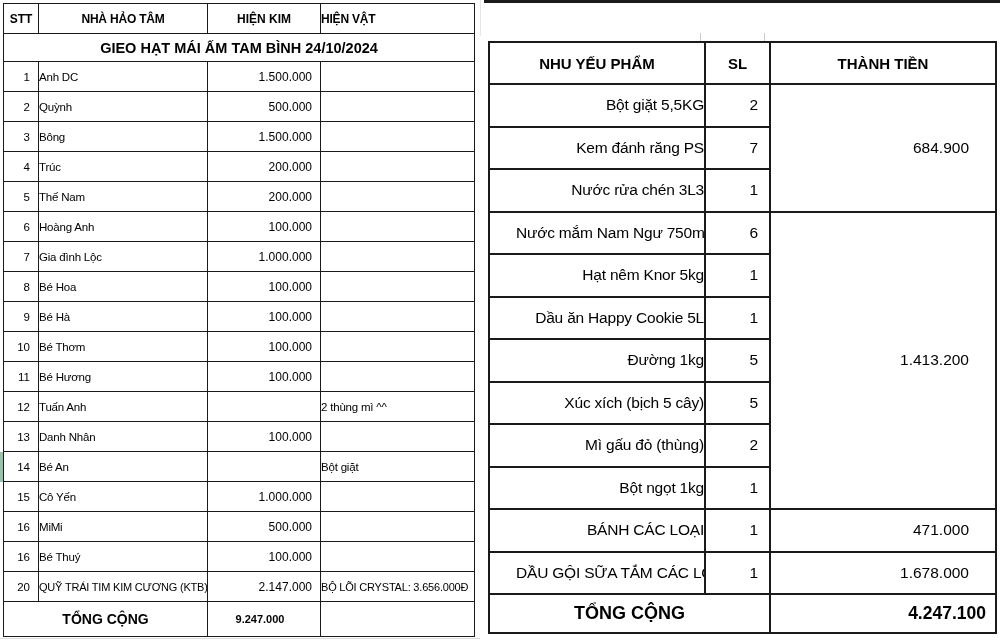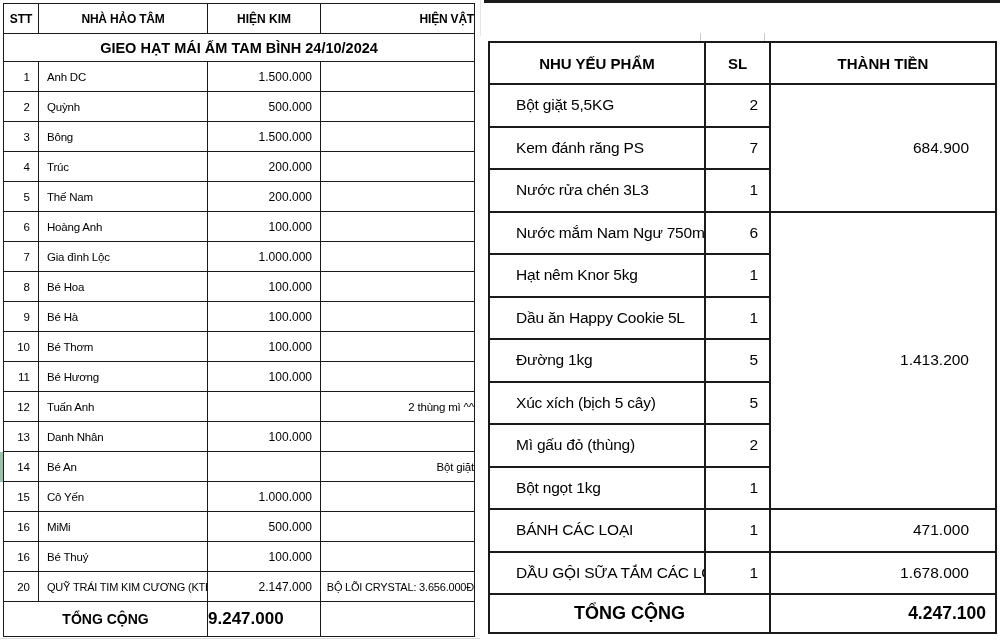--- a/index.html
+++ b/index.html
@@ -13,33 +13,33 @@
   }
   table{border-collapse:collapse;table-layout:fixed;}
   td,th{border:1.6px solid var(--border);overflow:hidden;white-space:nowrap;vertical-align:middle;}
 
   
   .lt{position:absolute;left:3px;top:3px;width:471px;}
   .lt .title-cell{height:28px;font-weight:bold;font-size:14.5px;text-align:center;}
   .lt thead th{height:30px;font-size:12px;font-weight:bold;text-align:center;}
   .lt tbody td{height:30px;font-size:11.5px;}
   .lt .c-stt{text-align:right;padding-right:8px;margin-left:40px;}
-  .lt .c-donor{text-align:left;padding-left:8px;letter-spacing:-0.2px;}
+  .lt .c-donor{text-align:left;letter-spacing:-0.2px;}
   .lt .c-cash{text-align:right;padding-right:8px;font-size:12px;}
-  .lt .c-inkind{text-align:right;letter-spacing:-0.2px;}
+  .lt .c-inkind{text-align:left;letter-spacing:-0.2px;}
   .lt .foot td{height:35px;font-weight:bold;}
   .lt .foot .f-label{font-size:14px;text-align:center;}
-  .lt .foot .f-total{font-size:17px;text-align:left;padding-right:8px;}
+  .lt .foot .f-total{font-size:11px;text-align:center;padding-right:8px;}
 
   
   .rt{position:absolute;left:488px;top:41px;width:507px;}
   .rt td,.rt th{border-width:2px;}
   .rt thead th{height:42px;font-size:15px;font-weight:bold;text-align:center;}
   .rt tbody td{height:42.5px;font-size:15.5px;}
-  .rt .c-item{text-align:left;padding-left:26px;letter-spacing:-0.2px;}
+  .rt .c-item{text-align:right;padding-left:26px;letter-spacing:-0.2px;}
   .rt .c-qty{text-align:right;padding-right:11px;}
   .rt .c-amt{text-align:right;padding-right:26px;}
   .rt .foot td{height:39px;font-weight:bold;}
   .rt .foot .f-label{font-size:18px;text-align:center;}
   .rt .foot .f-total{font-size:17.5px;text-align:right;padding-right:9px;}
 
   
   .topline{position:absolute;left:484px;top:0;width:516px;height:3px;background:var(--border);}
   .stub{position:absolute;width:1px;height:8px;top:33px;background:#c9c9c9;}
   .stub1{left:700px;} .stub2{left:764px;}

